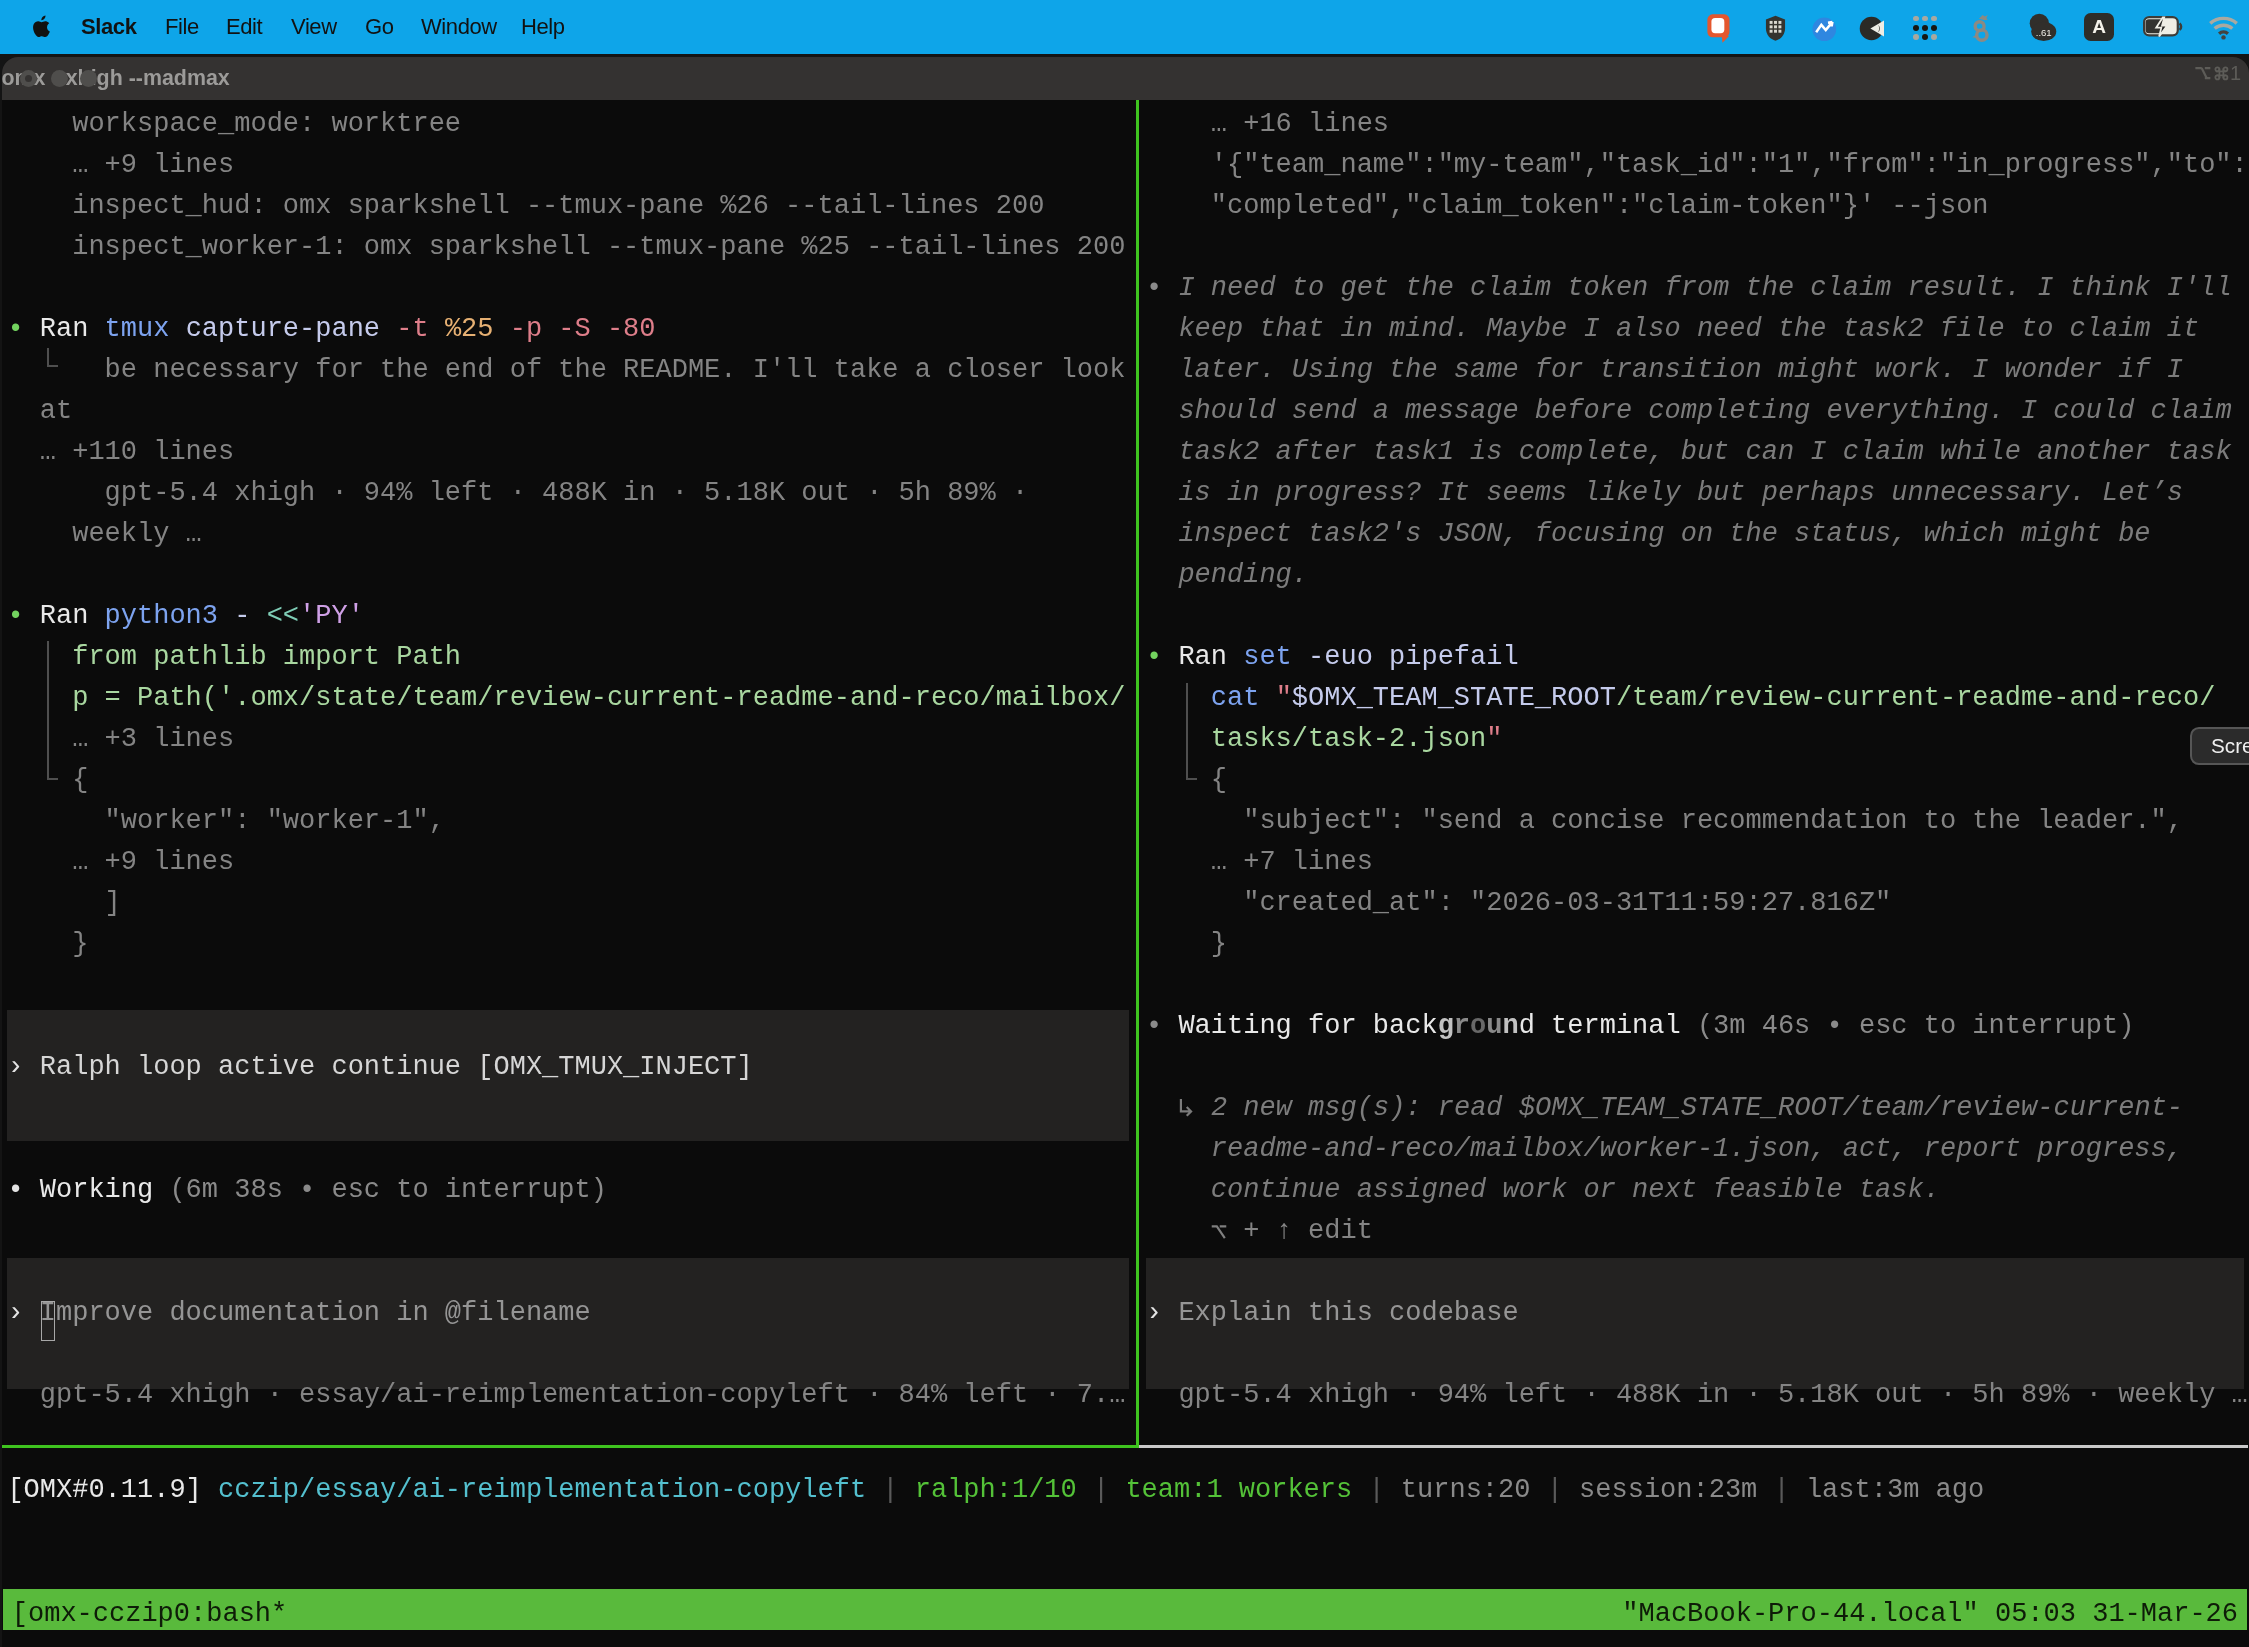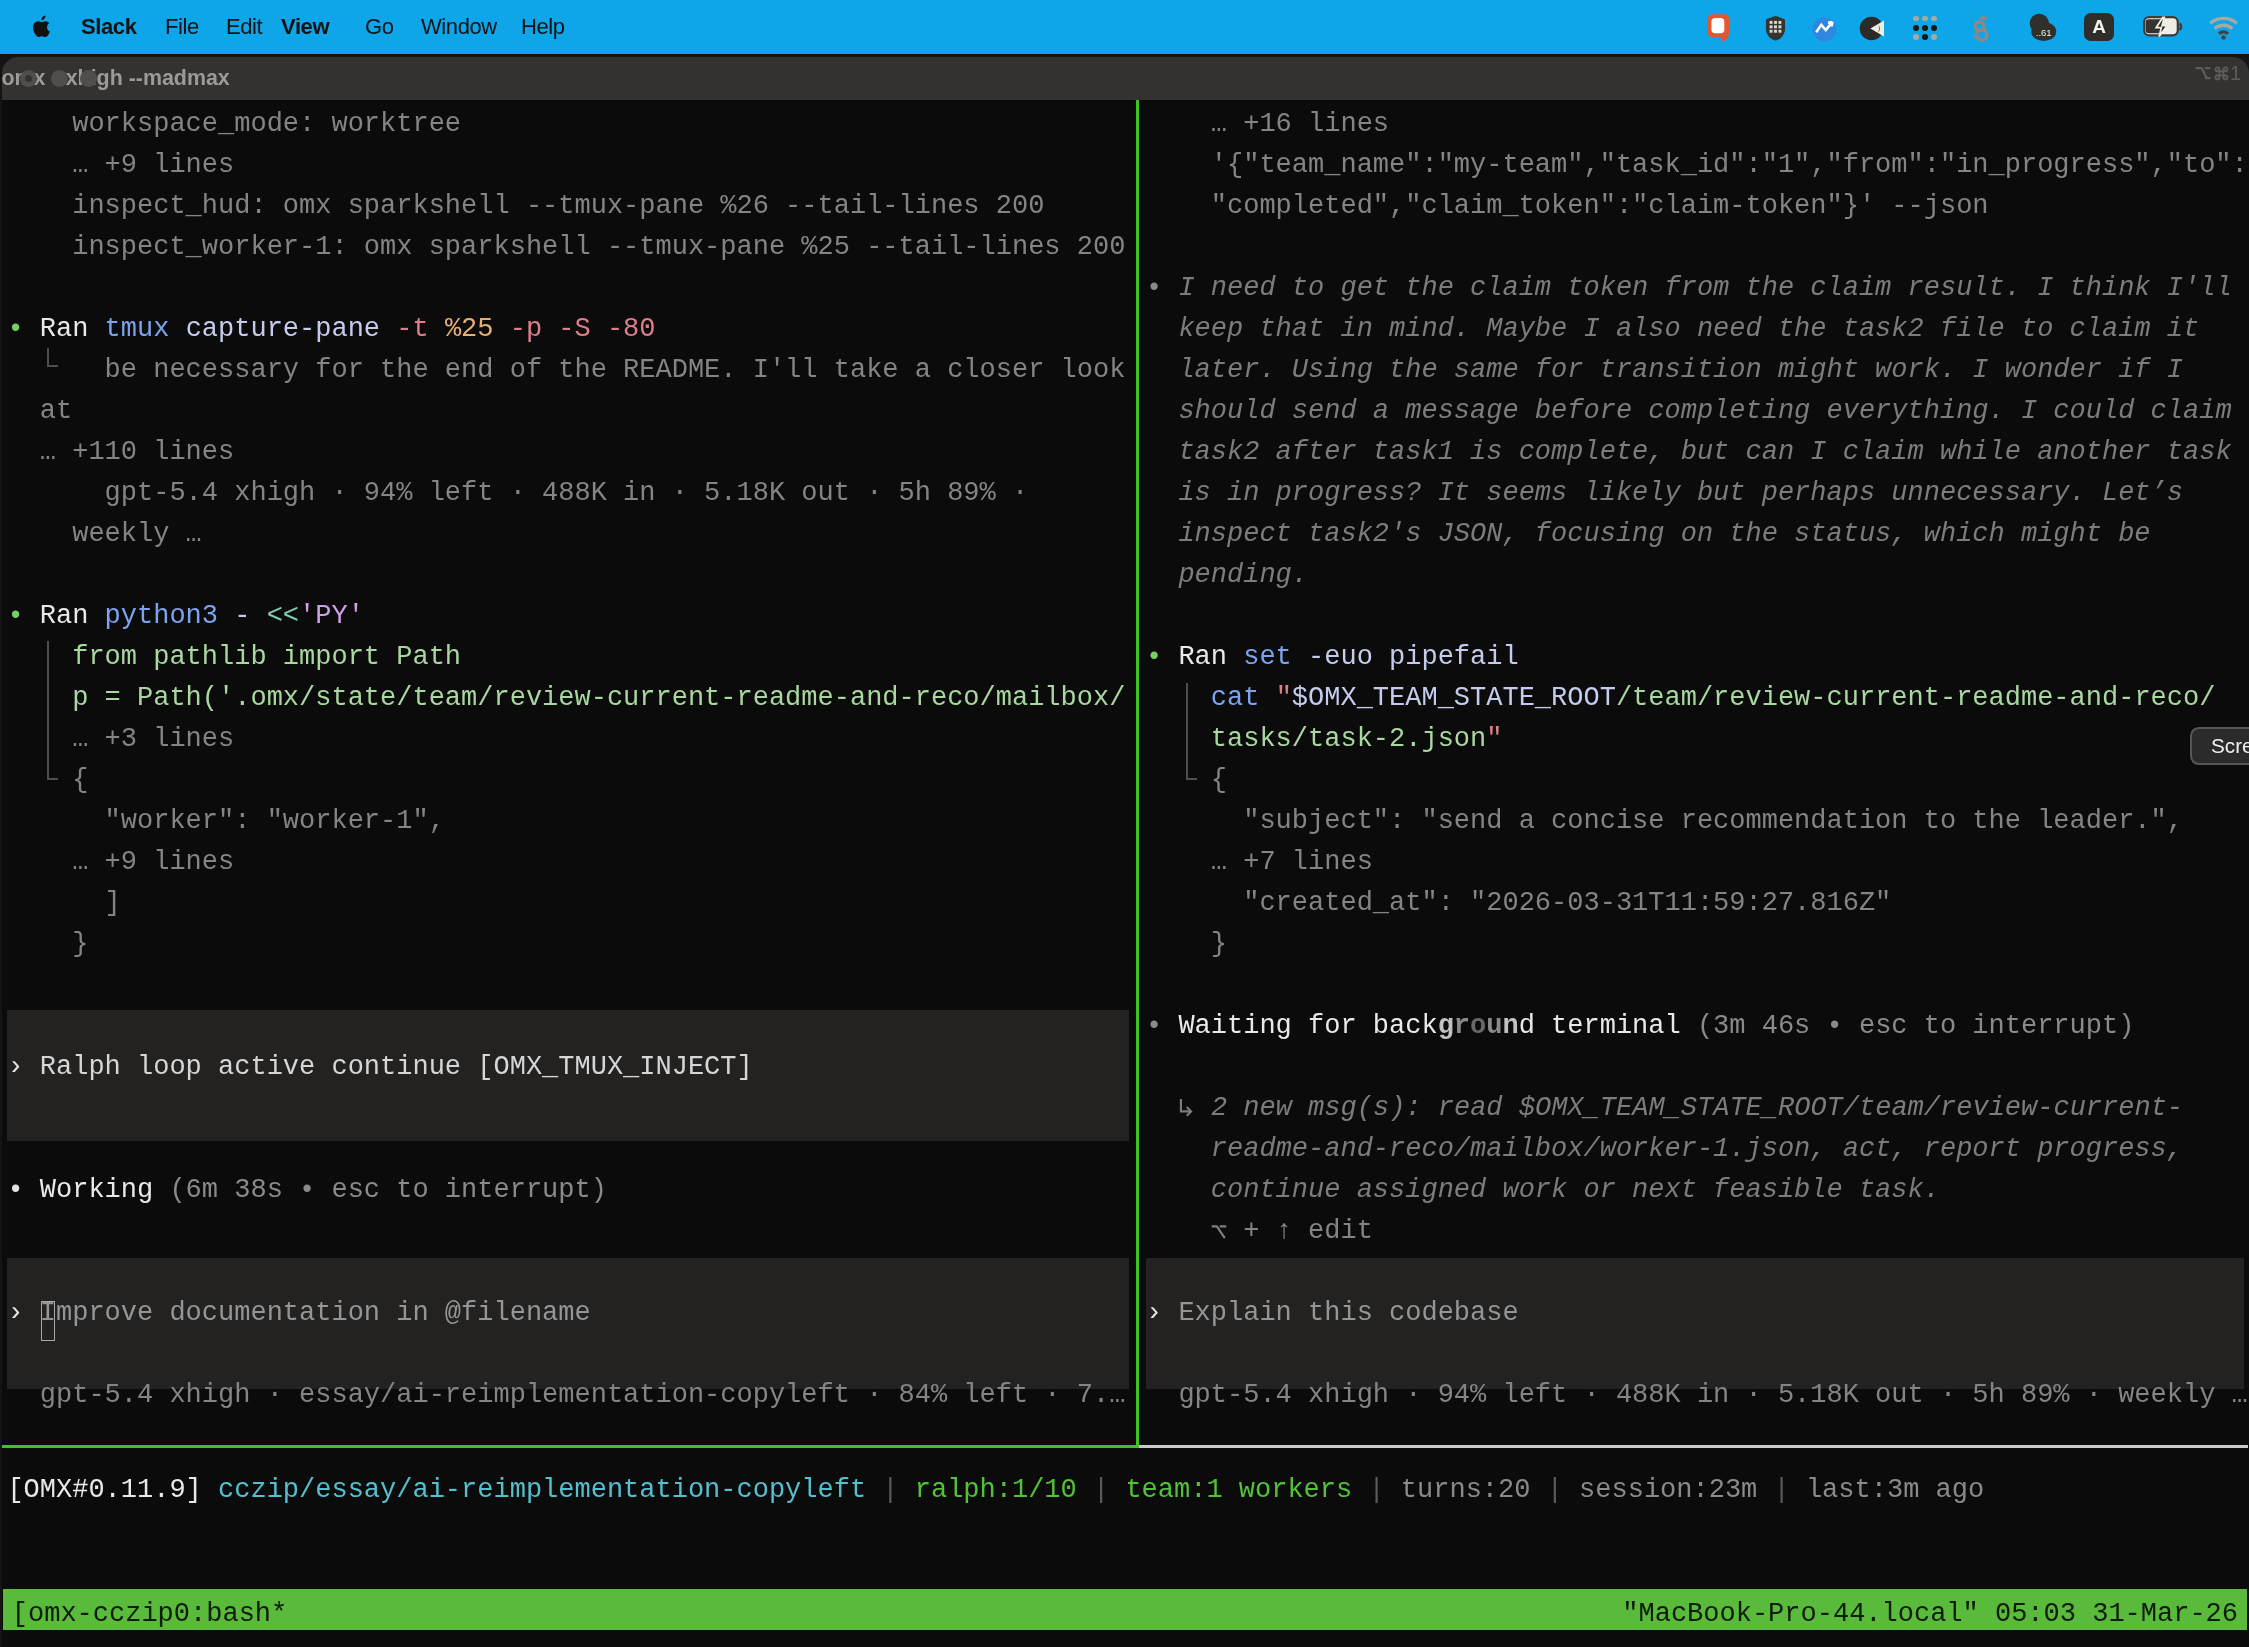--- a/index.html
+++ b/index.html
@@ -34,21 +34,21 @@
 .sym{display:inline-block;width:16.3px;height:41px;vertical-align:top}
 </style></head><body>
 <div id="menubar">
     <svg class="tico" style="left:30px;top:14px" width="20.7" height="25" viewBox="0 0 28 34">
       <path fill="#111" d="M23.1 18.0c0-3.6 2.9-5.3 3.0-5.4-1.6-2.4-4.2-2.7-5.1-2.8-2.2-.2-4.2 1.3-5.3 1.3-1.1 0-2.8-1.3-4.6-1.2-2.4 0-4.6 1.4-5.8 3.5-2.5 4.3-.7 10.7 1.8 14.2 1.2 1.7 2.6 3.6 4.4 3.6 1.8-.1 2.5-1.1 4.6-1.1s2.8 1.1 4.6 1.1c1.9 0 3.2-1.7 4.3-3.4 1.4-2 1.9-3.9 2-4-.1 0-3.9-1.5-3.9-5.8z"></path>
       <path fill="#111" d="M19.5 6.6c1-1.2 1.6-2.8 1.5-4.5-1.4.1-3.1 1-4.1 2.1-.9 1-1.7 2.7-1.5 4.3 1.6.1 3.1-.8 4.1-1.9z"></path>
     </svg>
     <div class="mi" style="left:81px;font-weight:700;">Slack</div>
     <div class="mi" style="left:165px;">File</div>
     <div class="mi" style="left:226px;">Edit</div>
-    <div class="mi" style="left:281px;font-weight:bold;">View</div>
+    <div class="mi" style="left:291px;">View</div>
     <div class="mi" style="left:365px;">Go</div>
     <div class="mi" style="left:421px;">Window</div>
     <div class="mi" style="left:521px;text-align:center;">Help</div>
     <svg class="tico" style="left:1707px;top:14px" width="23.6" height="29.5" viewBox="0 0 32 40">
       <rect x="0.5" y="0.5" width="30" height="31" rx="7" fill="#e4572e"></rect>
       <rect x="6" y="5.5" width="17.5" height="20.5" rx="5" fill="#ffffff"></rect>
       <path d="M20 30 L30 30 L21 39 Z" fill="#e4572e"></path>
     </svg>
     <svg class="tico" style="left:1763px;top:14.8px" width="25" height="26.6" viewBox="0 0 34 36">
       <path d="M17 1 L30 6 V18 C30 27 24 33 17 35 C10 33 4 27 4 18 V6 Z" fill="#35342f"></path>

